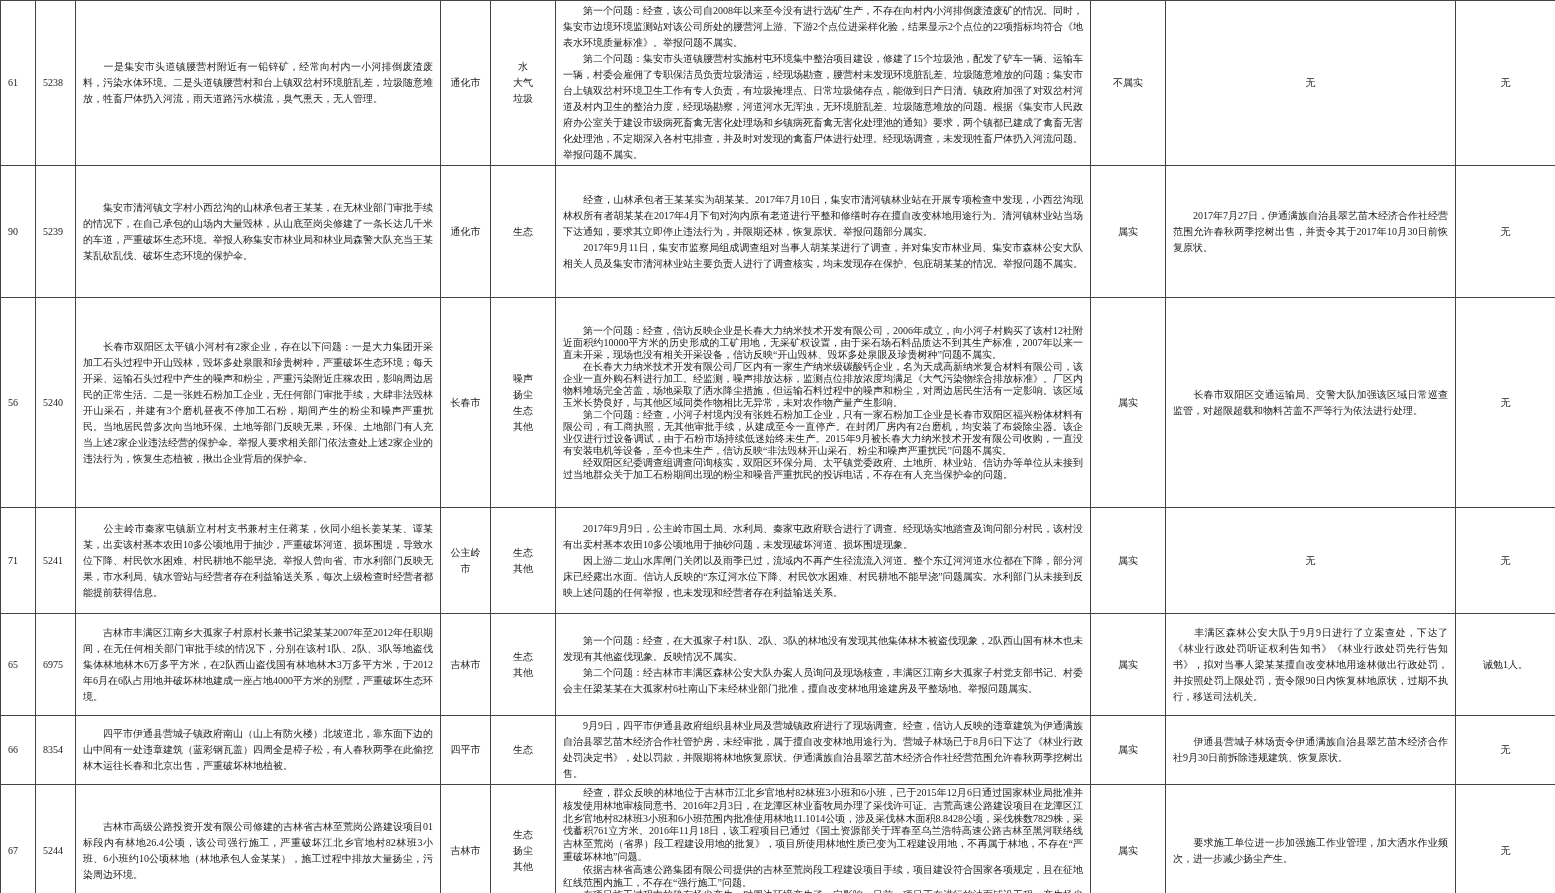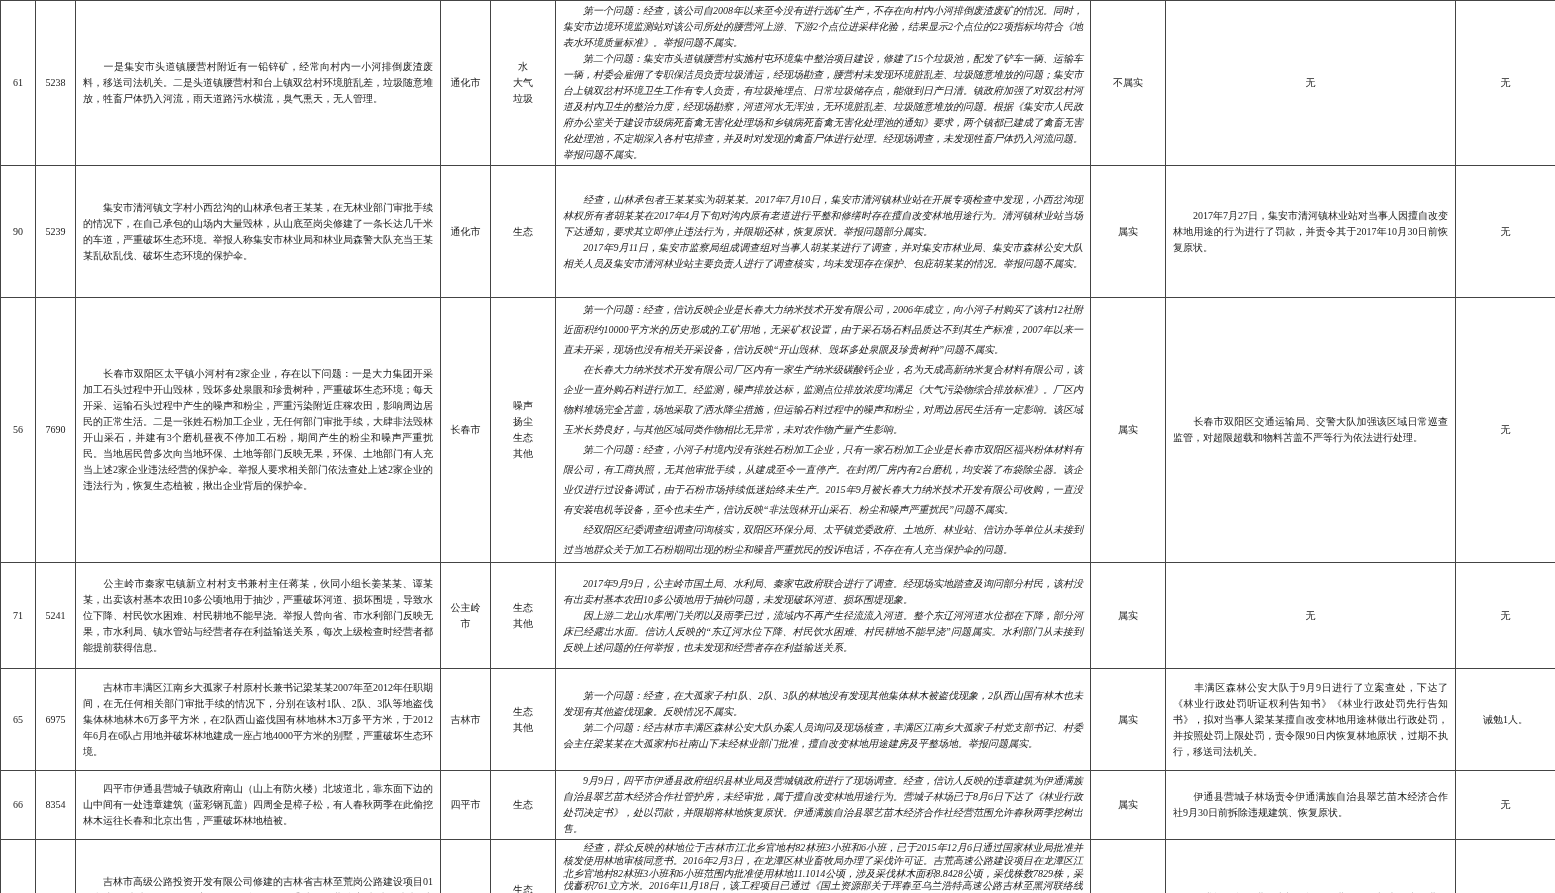--- a/index.html
+++ b/index.html
@@ -14,40 +14,39 @@
   }
   table.doc td {
     border:1px solid #444;
     vertical-align:middle;
     font-size:10px;
     line-height:16px;
     padding:2px 7px;
     overflow:hidden;
     box-sizing:border-box;
   }
-  td.c-num  { text-align:center; padding:2px 2px; }
+  td.c-num  { padding:2px 2px; }
   td.c-text {
     text-align:justify;
     white-space:pre-line;
     line-height:17px;
   }
   td.c-mid  { text-align:center; white-space:pre-line; line-height:17px; }
   td.c-inv  {
     text-align:justify;
     white-space:pre-line;
     line-height:16px;
-    font-style:italic;
   }
   td.c-meas {
     text-align:justify;
     white-space:pre-line;
     line-height:16px;
   }
   td.m-center { text-align:center; }
-  tr.r63 td.c-inv { line-height:20px; }
+  tr.r63 td.c-inv { line-height:12px; }
   tr.r67 td.c-inv { line-height:12.8px; }
 </style>
 </head>
 <body>
 
 <div class="page">
   <table class="doc">
     <colgroup>
       <col style="width:35px">
         <col style="width:40px">
@@ -56,46 +55,46 @@
         <col style="width:65px">
         <col style="width:535px">
       <col style="width:75px">
         <col style="width:290px">
         <col style="width:100px">
     </colgroup>
     <tbody>
       <tr class="r61" style="height:145px">
         <td class="c-num">61</td>
         <td class="c-num">5238</td>
-        <td class="c-text">　　一是集安市头道镇腰营村附近有一铅锌矿，经常向村内一小河排倒废渣废料，移送司法机关。二是头道镇腰营村和台上镇双岔村环境脏乱差，垃圾随意堆放，牲畜尸体扔入河流，雨天道路污水横流，臭气熏天，无人管理。</td>
+        <td class="c-text">　　一是集安市头道镇腰营村附近有一铅锌矿，经常向村内一小河排倒废渣废料，污染水体环境。二是头道镇腰营村和台上镇双岔村环境脏乱差，垃圾随意堆放，牲畜尸体扔入河流，雨天道路污水横流，臭气熏天，无人管理。</td>
         <td class="c-mid">通化市</td>
         <td class="c-mid">水
 大气
 垃圾</td>
         <td class="c-inv">　　第一个问题：经查，该公司自2008年以来至今没有进行选矿生产，不存在向村内小河排倒废渣废矿的情况。同时，集安市边境环境监测站对该公司所处的腰营河上游、下游2个点位进采样化验，结果显示2个点位的22项指标均符合《地表水环境质量标准》。举报问题不属实。
 　　第二个问题：集安市头道镇腰营村实施村屯环境集中整治项目建设，修建了15个垃圾池，配发了铲车一辆、运输车一辆，村委会雇佣了专职保洁员负责垃圾清运，经现场勘查，腰营村未发现环境脏乱差、垃圾随意堆放的问题；集安市台上镇双岔村环境卫生工作有专人负责，有垃圾掩埋点、日常垃圾储存点，能做到日产日清。镇政府加强了对双岔村河道及村内卫生的整治力度，经现场勘察，河道河水无浑浊，无环境脏乱差、垃圾随意堆放的问题。根据《集安市人民政府办公室关于建设市级病死畜禽无害化处理场和乡镇病死畜禽无害化处理池的通知》要求，两个镇都已建成了禽畜无害化处理池，不定期深入各村屯排查，并及时对发现的禽畜尸体进行处理。经现场调查，未发现牲畜尸体扔入河流问题。举报问题不属实。</td>
         <td class="c-mid">不属实</td>
         <td class="c-meas m-center">无</td>
         <td class="c-mid">无</td>
       </tr>
       <tr class="r62" style="height:132px">
         <td class="c-num">90</td>
         <td class="c-num">5239</td>
         <td class="c-text">　　集安市清河镇文字村小西岔沟的山林承包者王某某，在无林业部门审批手续的情况下，在自己承包的山场内大量毁林，从山底至岗尖修建了一条长达几千米的车道，严重破坏生态环境。举报人称集安市林业局和林业局森警大队充当王某某乱砍乱伐、破坏生态环境的保护伞。</td>
         <td class="c-mid">通化市</td>
         <td class="c-mid">生态</td>
         <td class="c-inv">　　经查，山林承包者王某某实为胡某某。2017年7月10日，集安市清河镇林业站在开展专项检查中发现，小西岔沟现林权所有者胡某某在2017年4月下旬对沟内原有老道进行平整和修缮时存在擅自改变林地用途行为。清河镇林业站当场下达通知，要求其立即停止违法行为，并限期还林，恢复原状。举报问题部分属实。
 　　2017年9月11日，集安市监察局组成调查组对当事人胡某某进行了调查，并对集安市林业局、集安市森林公安大队相关人员及集安市清河林业站主要负责人进行了调查核实，均未发现存在保护、包庇胡某某的情况。举报问题不属实。</td>
         <td class="c-mid">属实</td>
-        <td class="c-meas">　　2017年7月27日，集安市清河镇林业站对当事人因擅自改变林地用途的行为进行了罚款，并责令其于2017年10月30日前恢复原状。</td>
+        <td class="c-meas">　　2017年7月27日，伊通满族自治县翠艺苗木经济合作社经营范围允许春秋两季挖树出售，并责令其于2017年10月30日前恢复原状。</td>
         <td class="c-mid">无</td>
       </tr>
       <tr class="r63" style="height:210px">
         <td class="c-num">56</td>
-        <td class="c-num">7690</td>
+        <td class="c-num">5240</td>
         <td class="c-text">　　长春市双阳区太平镇小河村有2家企业，存在以下问题：一是大力集团开采加工石头过程中开山毁林，毁坏多处泉眼和珍贵树种，严重破坏生态环境；每天开采、运输石头过程中产生的噪声和粉尘，严重污染附近庄稼农田，影响周边居民的正常生活。二是一张姓石粉加工企业，无任何部门审批手续，大肆非法毁林开山采石，并建有3个磨机昼夜不停加工石粉，期间产生的粉尘和噪声严重扰民。当地居民曾多次向当地环保、土地等部门反映无果，环保、土地部门有人充当上述2家企业违法经营的保护伞。举报人要求相关部门依法查处上述2家企业的违法行为，恢复生态植被，揪出企业背后的保护伞。</td>
         <td class="c-mid">长春市</td>
         <td class="c-mid">噪声
 扬尘
 生态
 其他</td>
         <td class="c-inv">　　第一个问题：经查，信访反映企业是长春大力纳米技术开发有限公司，2006年成立，向小河子村购买了该村12社附近面积约10000平方米的历史形成的工矿用地，无采矿权设置，由于采石场石料品质达不到其生产标准，2007年以来一直未开采，现场也没有相关开采设备，信访反映“开山毁林、毁坏多处泉眼及珍贵树种”问题不属实。
 　　在长春大力纳米技术开发有限公司厂区内有一家生产纳米级碳酸钙企业，名为天成高新纳米复合材料有限公司，该企业一直外购石料进行加工。经监测，噪声排放达标，监测点位排放浓度均满足《大气污染物综合排放标准》。厂区内物料堆场完全苫盖，场地采取了洒水降尘措施，但运输石料过程中的噪声和粉尘，对周边居民生活有一定影响。该区域玉米长势良好，与其他区域同类作物相比无异常，未对农作物产量产生影响。
 　　第二个问题：经查，小河子村境内没有张姓石粉加工企业，只有一家石粉加工企业是长春市双阳区福兴粉体材料有限公司，有工商执照，无其他审批手续，从建成至今一直停产。在封闭厂房内有2台磨机，均安装了布袋除尘器。该企业仅进行过设备调试，由于石粉市场持续低迷始终未生产。2015年9月被长春大力纳米技术开发有限公司收购，一直没有安装电机等设备，至今也未生产，信访反映“非法毁林开山采石、粉尘和噪声严重扰民”问题不属实。
 　　经双阳区纪委调查组调查问询核实，双阳区环保分局、太平镇党委政府、土地所、林业站、信访办等单位从未接到过当地群众关于加工石粉期间出现的粉尘和噪音严重扰民的投诉电话，不存在有人充当保护伞的问题。</td>

